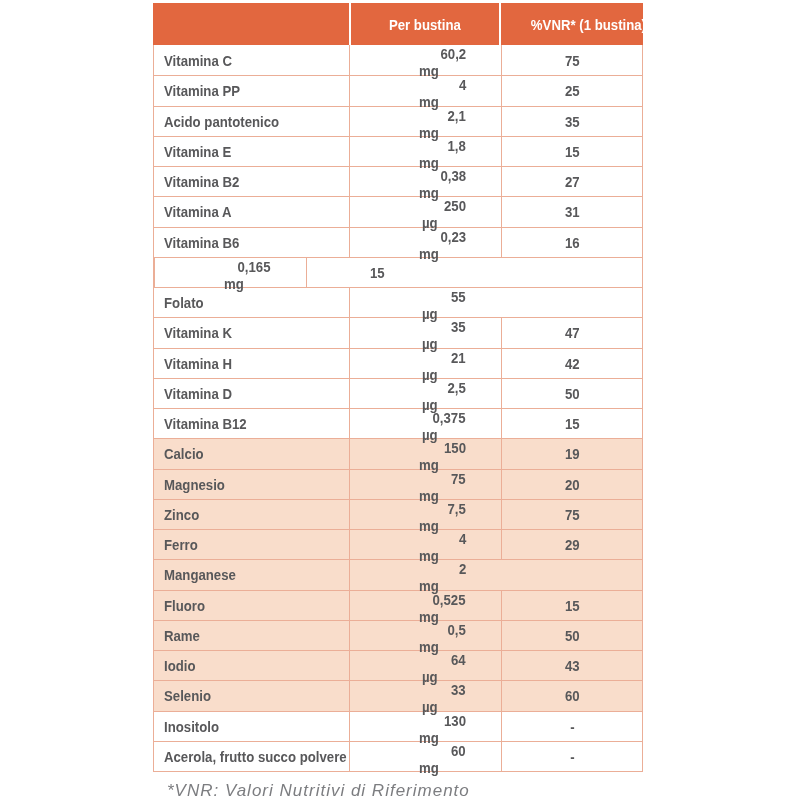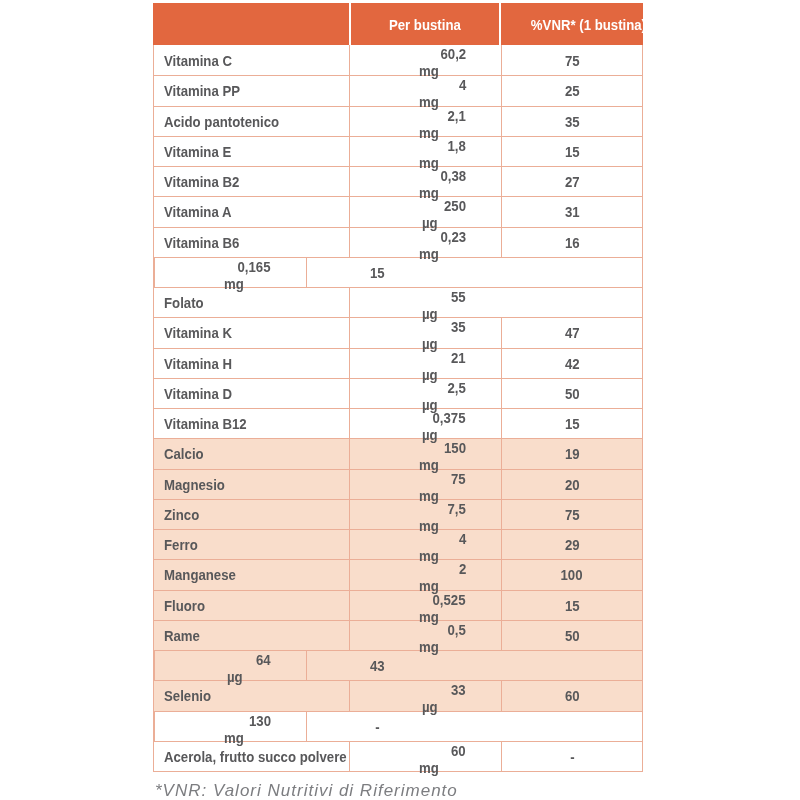--- a/index.html
+++ b/index.html
@@ -49,21 +49,21 @@
   .val-unit { display: block; margin-left: 10px; text-align: left; }
 
   
   .txt { display: inline-block; white-space: nowrap; transform: scaleX(0.88); transform-origin: 50% 50%; }
   .c1 .txt { transform-origin: 0 50%; }
   .val-num .txt { transform-origin: 100% 50%; }
   .val-unit .txt { transform-origin: 0 50%; }
 
   .footer {
     margin-top: 9px;
-    margin-left: 2px;
+    margin-left: 14px;
     font-style: italic;
     font-size: 17px;
     letter-spacing: 1px;
     color: var(--footer-text);
   }
 </style>
 </head>
 <body>
 
 <div class="page">
@@ -283,23 +283,20 @@
         </div>
       </div>
         <div class="row shaded">
         <div class="c1">
           <span class="txt">Manganese</span>
         </div>
         <div class="c2">
           <span class="val-num"><span class="txt">2</span></span>
           <span class="val-unit"><span class="txt">mg</span></span>
         </div>
-        <div class="c3">
-          <span class="txt">100</span>
-        </div>
       </div>
         <div class="row shaded">
         <div class="c1">
           <span class="txt">Fluoro</span>
         </div>
         <div class="c2">
           <span class="val-num"><span class="txt">0,525</span></span>
           <span class="val-unit"><span class="txt">mg</span></span>
         </div>
         <div class="c3">
@@ -312,20 +309,23 @@
         </div>
         <div class="c2">
           <span class="val-num"><span class="txt">0,5</span></span>
           <span class="val-unit"><span class="txt">mg</span></span>
         </div>
         <div class="c3">
           <span class="txt">50</span>
         </div>
       </div>
         <div class="row shaded">
+        <div class="c1">
+          <span class="txt">Iodio</span>
+        </div>
         <div class="c2">
           <span class="val-num"><span class="txt">64</span></span>
           <span class="val-unit"><span class="txt">µg</span></span>
         </div>
         <div class="c3">
           <span class="txt">43</span>
         </div>
       </div>
         <div class="row shaded">
         <div class="c1">
@@ -333,20 +333,23 @@
         </div>
         <div class="c2">
           <span class="val-num"><span class="txt">33</span></span>
           <span class="val-unit"><span class="txt">µg</span></span>
         </div>
         <div class="c3">
           <span class="txt">60</span>
         </div>
       </div>
         <div class="row">
+        <div class="c1">
+          <span class="txt">Inositolo</span>
+        </div>
         <div class="c2">
           <span class="val-num"><span class="txt">130</span></span>
           <span class="val-unit"><span class="txt">mg</span></span>
         </div>
         <div class="c3">
           <span class="txt">-</span>
         </div>
       </div>
         <div class="row">
         <div class="c1">

